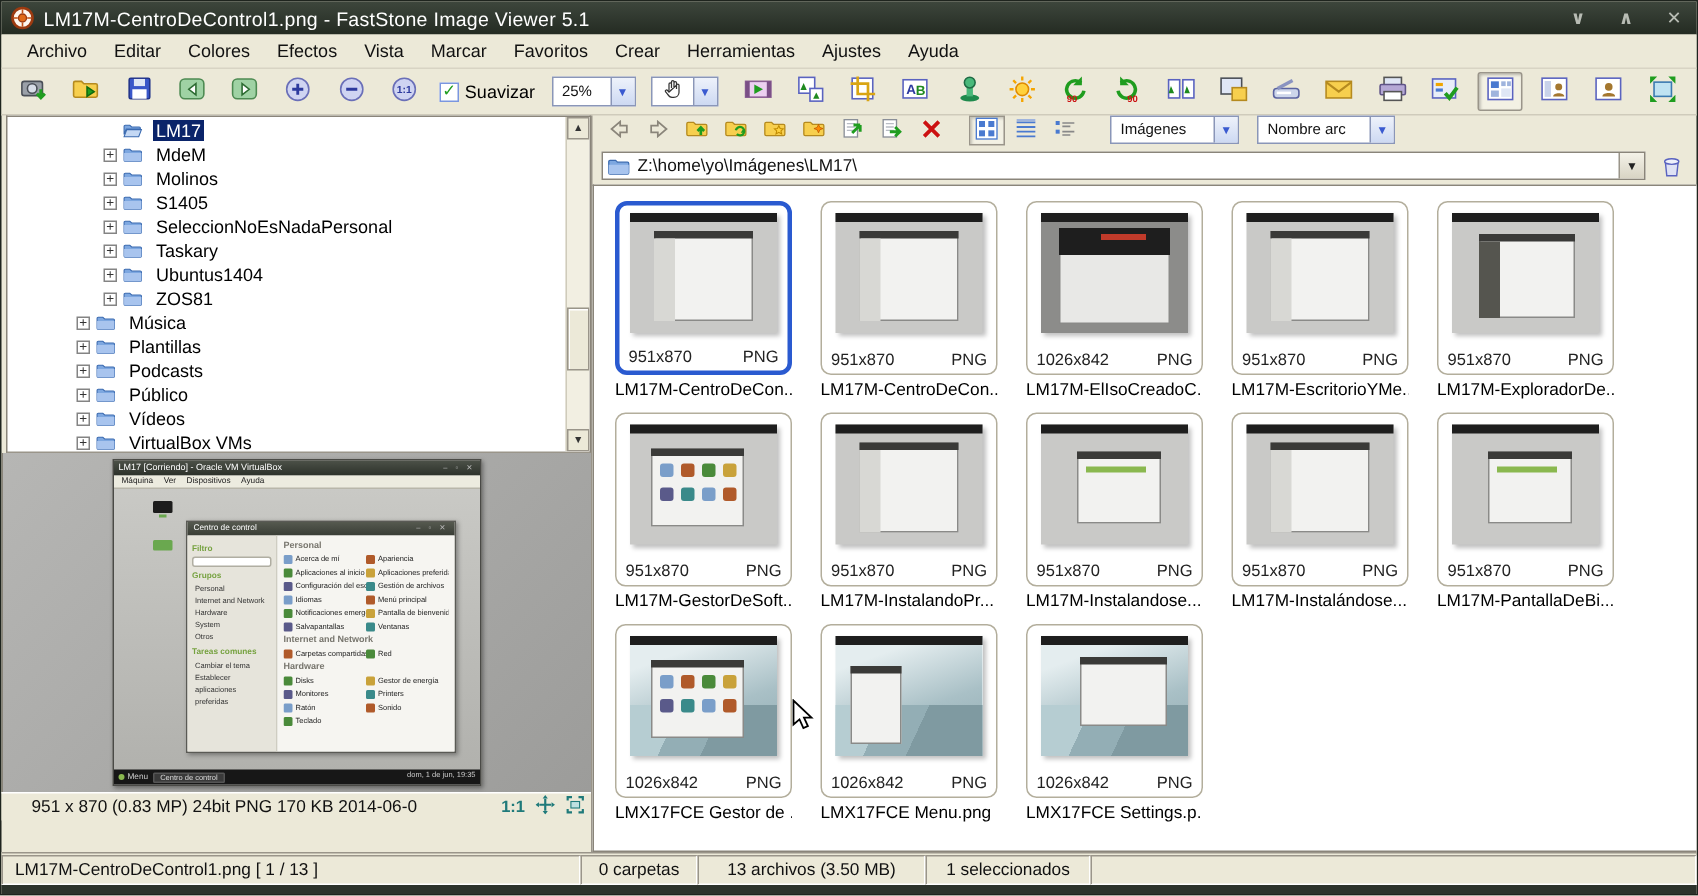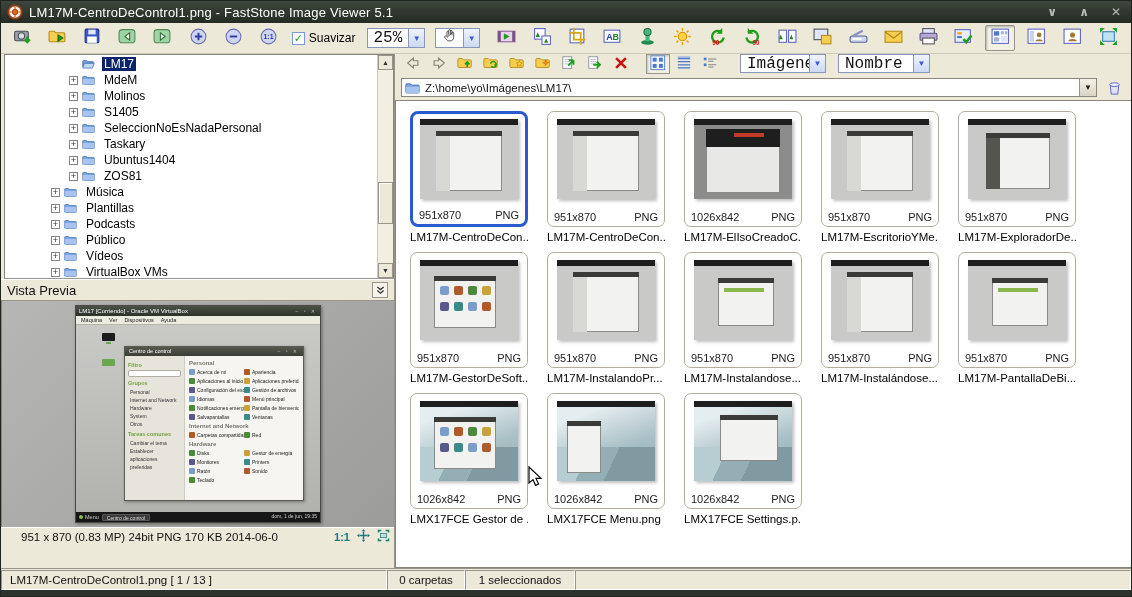--- a/index.html
+++ b/index.html
@@ -30,21 +30,21 @@
   .tbtn svg { width:19px; height:19px; }
   .tbtn.pressed { background:#f3f1e4; border:1px solid #9a958a;
     box-shadow:inset 1px 1px 2px rgba(0,0,0,.25); }
   .tb-gap { width:9px; }
   .check-wrap { display:flex; align-items:center; gap:4px; margin:0 6px 0 10px; }
   .checkbox { width:13px; height:13px; background:#fff; border:1px solid #7a96df;
     display:flex; align-items:center; justify-content:center; color:#1f9d1f;
     font-size:11px; font-weight:bold; line-height:1; }
   .combo { display:flex; align-items:center; background:#fff; border:1px solid #8a96b8;
     height:20px; margin:0 5px; }
-  .combo-value { padding:0 6px; font-size:16px; color:#111; flex:1; white-space:nowrap; overflow:hidden;font-family:Liberation Mono, monospace; }
+  .combo-value { padding:0 6px; font-size:10px; color:#111; flex:1; white-space:nowrap; overflow:hidden; }
   .combo-btn { width:16px; height:100%; background:linear-gradient(#eef2fb,#cdd9f2);
     border-left:1px solid #8a96b8; color:#3a5ad0; font-size:8px; display:flex;
     align-items:center; justify-content:center; }
   .right-group { margin-left:auto; display:flex; gap:6px; }
 
   
   .content { flex:1 1 auto; display:flex; min-height:0; }
   .left-panel { width:394px; flex:0 0 auto; display:flex; flex-direction:column; border-right:1px solid #9a958a; }
   .right-panel { flex:1 1 auto; display:flex; flex-direction:column; min-width:0; }
 
@@ -189,20 +189,33 @@
         </svg>
     </span>
     <span class="title-text">LM17M-CentroDeControl1.png  -  FastStone Image Viewer 5.1</span>
     <span class="win-controls">
       <span class="wbtn">∨</span>
       <span class="wbtn">∧</span>
       <span class="wbtn">✕</span>
     </span>
   </div>
 
+  <div class="menubar" id="menubar">
+      <span class="menu-item">Archivo</span>
+      <span class="menu-item">Editar</span>
+      <span class="menu-item">Colores</span>
+      <span class="menu-item">Efectos</span>
+      <span class="menu-item">Vista</span>
+      <span class="menu-item">Marcar</span>
+      <span class="menu-item">Favoritos</span>
+      <span class="menu-item">Crear</span>
+      <span class="menu-item">Herramientas</span>
+      <span class="menu-item">Ajustes</span>
+      <span class="menu-item">Ayuda</span>
+    </div>
 
   <div class="toolbar" id="main-toolbar">
       <span class="tbtn">
         <span><svg viewBox="0 0 18 18">
             <rect x="1.5" y="4" width="13" height="9" rx="1.5" fill="#9aa0a8" stroke="#4a4f57"></rect>
             <circle cx="8" cy="8.5" r="3" fill="#d8dee8" stroke="#4a4f57"></circle>
             <path d="M13.5 9v5M11 11.8l2.5 2.6L16 11.8" stroke="#1f9d1f" stroke-width="2" fill="none"></path>
           </svg></span>
       </span>
       <span class="tb-gap"></span>
@@ -566,28 +579,20 @@
           </div>
         <div class="vscroll">
           <div class="sbtn">▲</div>
           <div class="strack">
             <div class="sthumb" style="top:58%;height:42px;"></div>
           </div>
           <div class="sbtn">▼</div>
         </div>
       </div>
 
-      <div class="vp-header">
-        <span class="vp-title">Vista Previa</span>
-        <span class="vp-btn">
-          <svg viewBox="0 0 10 10" width="9" height="9">
-              <path d="M1.5 1l3.5 3 3.5-3M1.5 5l3.5 3 3.5-3" fill="none" stroke="#333" stroke-width="1.4"></path>
-            </svg>
-        </span>
-      </div>
 
       <div class="preview">
         <div class="vm-window">
           <div class="vm-title">
             <span>LM17 [Corriendo] - Oracle VM VirtualBox</span>
             <span class="vm-ctl">– ▫ ✕</span>
           </div>
           <div class="vm-menu" id="vm-menu">
               <span>Máquina</span>
               <span>Ver</span>
@@ -1020,20 +1025,21 @@
                 <span class="fmt">PNG</span>
               </div>
             </div><div class="thumb-label">LMX17FCE Settings.p...</div></div></div>
     </div>
   </div>
 
   <div class="statusbar">
     <div class="sb-seg sb-file">LM17M-CentroDeControl1.png [ 1 / 13 ]</div>
     <div id="sb-cells" style="display:flex;flex:1;">
         <div class="sb-seg sb-cell" style="width: 78px;">0 carpetas</div>
+        <div class="sb-seg sb-cell" style="width: 152px;">13 archivos (3.50 MB)</div>
         <div class="sb-seg sb-cell" style="width: 110px;">1 seleccionados</div>
         <div class="sb-seg" style="flex: 1 1 0%;"></div>
       </div>
   </div>
   <div class="bottom-edge"></div>
 
   <svg class="cursor" viewBox="0 0 17 22">
     <path d="M1 1v16l4-3.4 2.6 5.8 3-1.4-2.6-5.6H13z" fill="#fff" stroke="#000" stroke-width="1.2"></path>
   </svg>
 </div>

